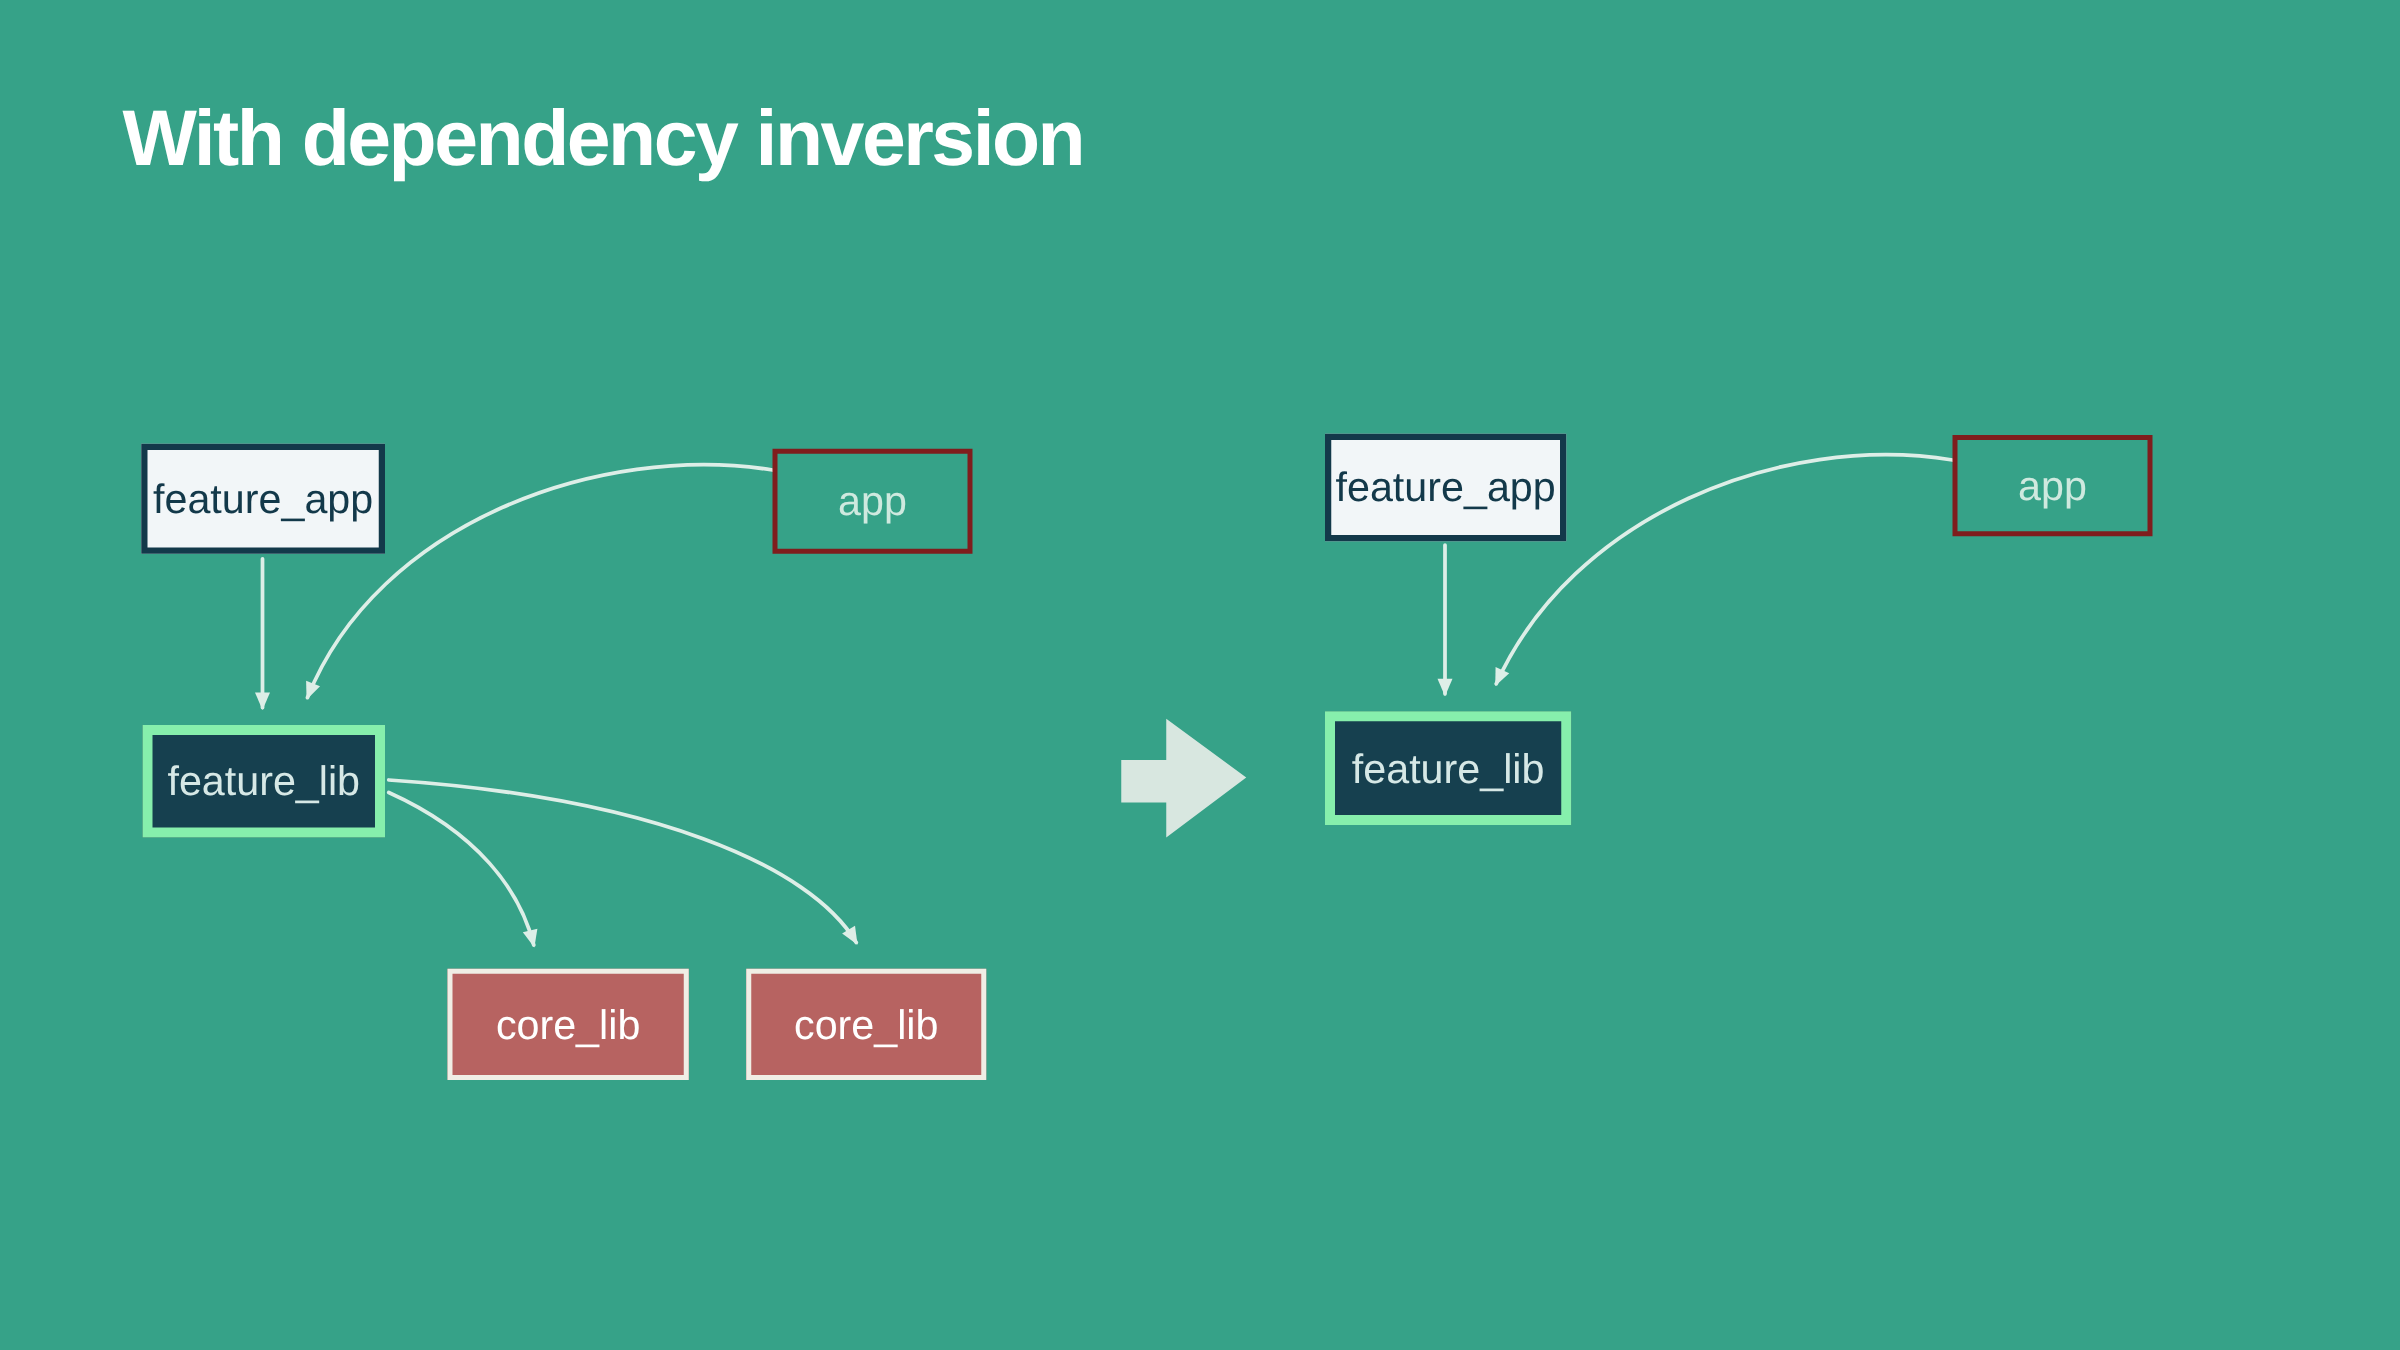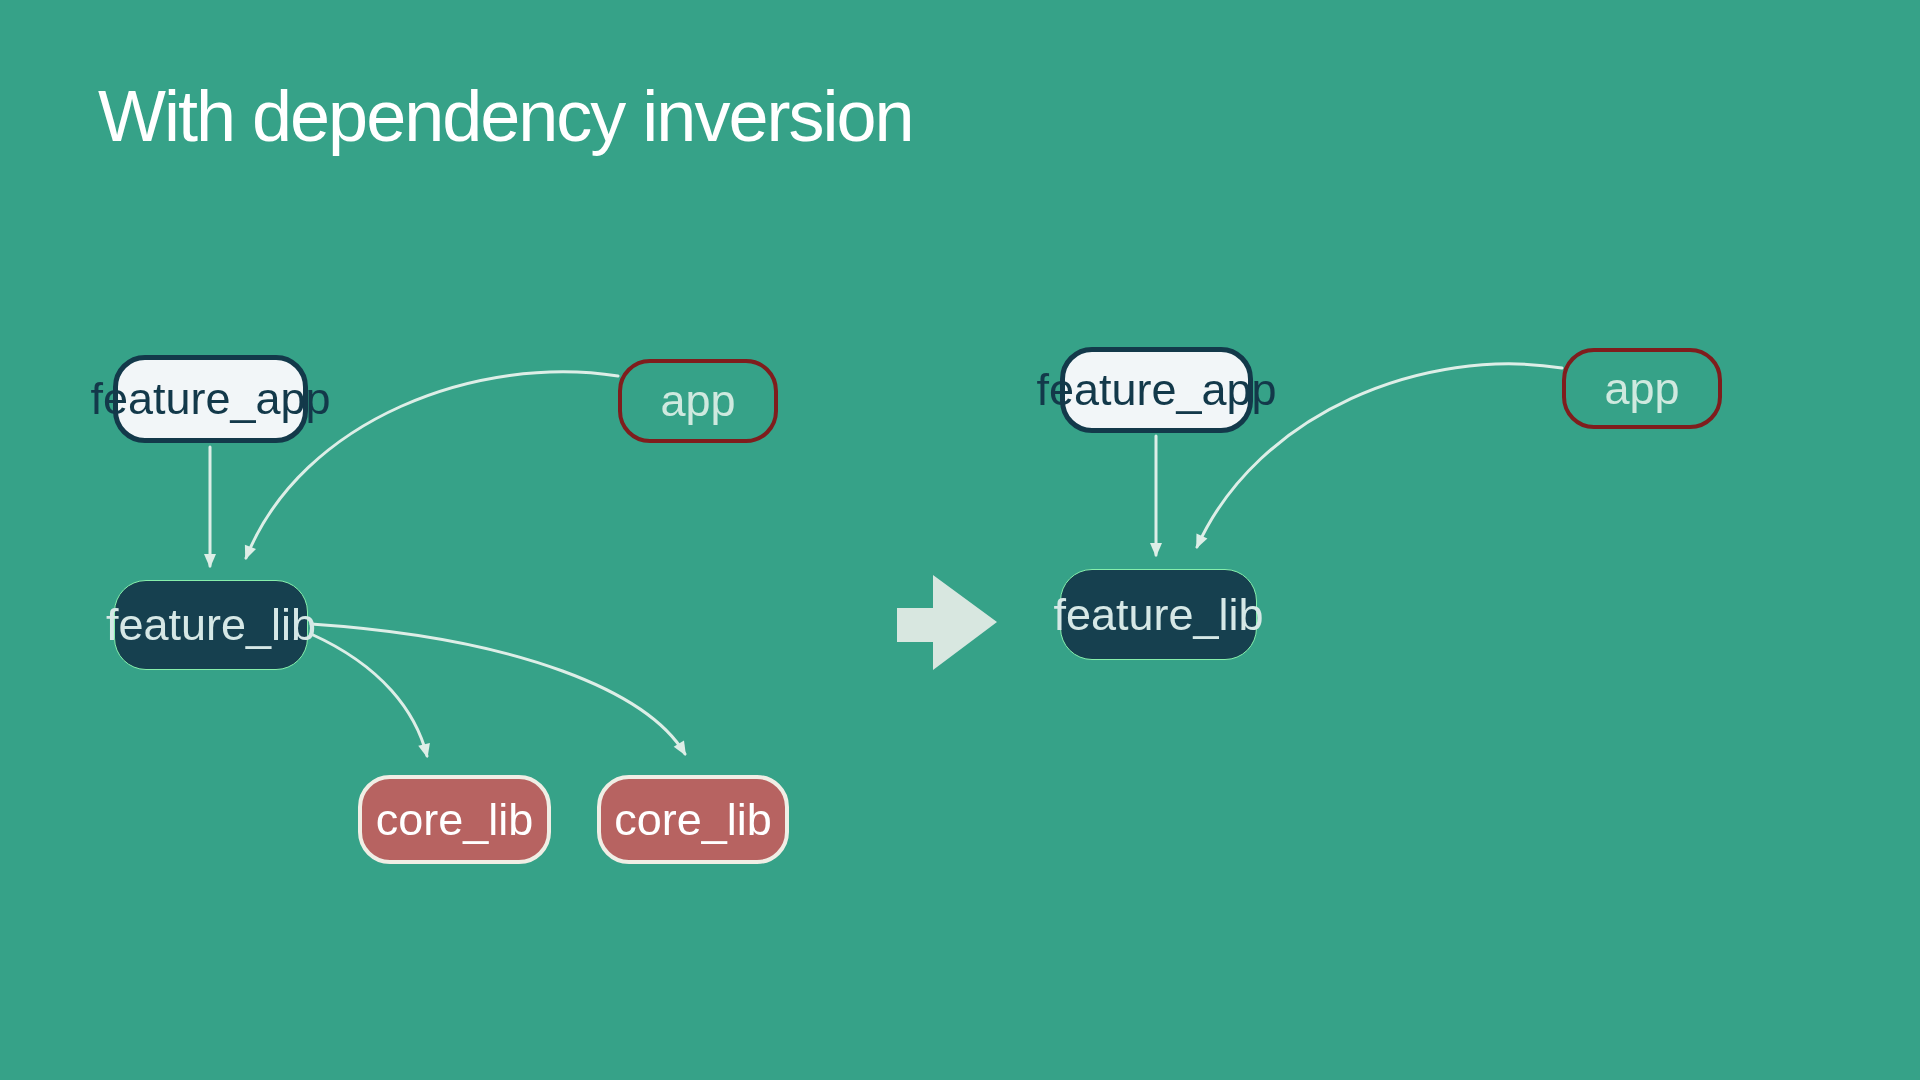--- a/index.html
+++ b/index.html
@@ -7,54 +7,53 @@
   body {
     background: #36a288;
     font-family: "Liberation Sans", "DejaVu Sans", sans-serif;
     position: relative;
   }
   .slide { position: absolute; inset: 0; }
   .title {
     position: absolute;
     left: 98px;
     top: 80px;
-    font-size: 72px;
-    font-weight: 400;
+    font-size: 63px;
+    font-weight: 700;
     letter-spacing: -2px;
     color: #ffffff;
     line-height: 1.0;
     white-space: nowrap;
   }
   svg.edges {
     position: absolute;
     left: 0; top: 0;
     width: 1920px; height: 1080px;
   }
   .node {
     position: absolute;
     display: flex;
     align-items: center;
     justify-content: center;
-    font-size: 45px;
+    font-size: 33px;
     white-space: nowrap;
-    border-radius: 32px;
   }
   .node.light {
     background: #f2f6f8;
     border: 5px solid #13394a;
     color: #13394a;
   }
   .node.outline {
     background: transparent;
     border: 4px solid #7f1d1d;
     color: #cfe9df;
   }
   .node.dark {
     background: #16404f;
-    border: 1px solid #86efac;
+    border: 8px solid #86efac;
     color: #d6e8e6;
   }
   .node.red {
     background: #b76361;
     border: 4px solid #f0eee5;
     color: #ffffff;
   }
 </style>
 </head>
 <body>

